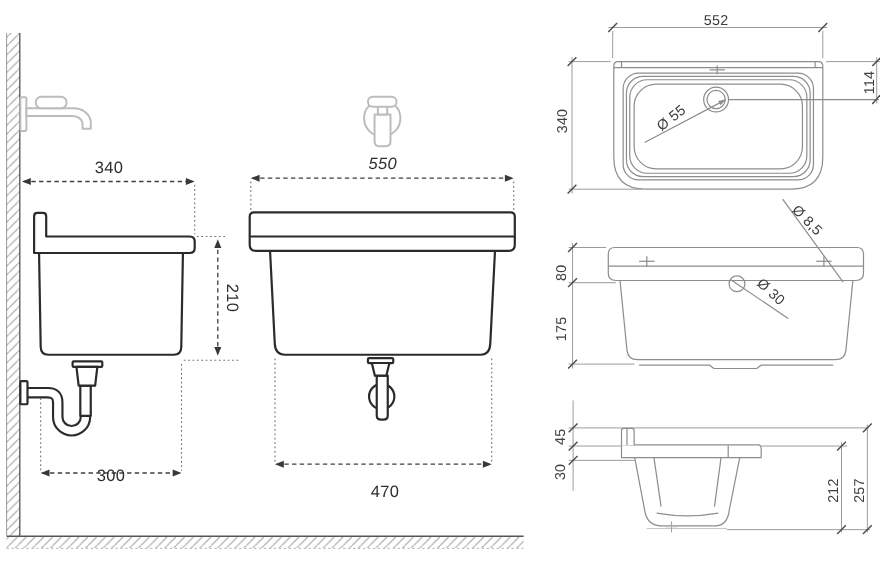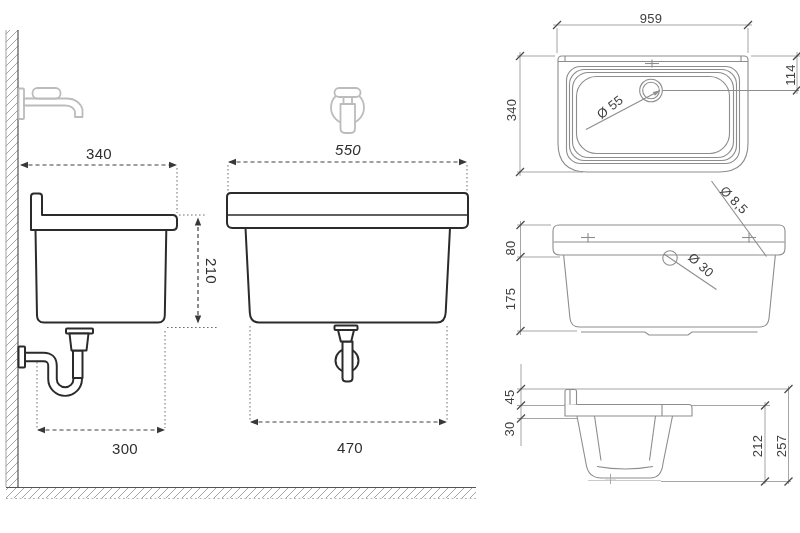--- a/index.html
+++ b/index.html
@@ -226,26 +226,26 @@
       <line class="tick" x1="761" y1="409.5" x2="769" y2="401.5"></line>
       <line class="tick" x1="761" y1="485.5" x2="769" y2="477.5"></line>
       <line class="tick" x1="784.5" y1="393" x2="792.5" y2="385"></line>
       <line class="tick" x1="784.5" y1="485.5" x2="792.5" y2="477.5"></line>
     </g>
   </g>
 </svg>
 
 <span class="lbl lg" style="left:99px;  top:153px;">340</span>
 <span class="lbl lg rot90" style="left:211px; top:271px;">210</span>
-<span class="lbl lg" style="left:101px; top:448px;margin-left:24px;">300</span>
+<span class="lbl lg" style="left:101px; top:433px;">300</span>
 
 <span class="lbl lg" style="left:348px; top:149px;font-style:italic;">550</span>
 <span class="lbl lg" style="left:350px; top:447px;">470</span>
 
-<span class="lbl sm" style="left:651px; top:18px;">959</span>
+<span class="lbl sm" style="left:651px; top:18px;">552</span>
 <span class="lbl sm rotm90" style="left:511px; top:110px;">340</span>
 <span class="lbl sm rotm90" style="left:790px; top:75px;">114</span>
 <span class="lbl sm rotm38" style="left:610px; top:107px;">Ø 55</span>
 
 <span class="lbl sm rot45" style="left:734px; top:200px;">Ø 8,5</span>
 <span class="lbl sm rotm90" style="left:510px; top:248px;">80</span>
 <span class="lbl sm rotm90" style="left:510px; top:299px;">175</span>
 <span class="lbl sm rot42" style="left:701px; top:265px;">Ø 30</span>
 
 <span class="lbl sm rotm90" style="left:509px; top:397px;">45</span>

